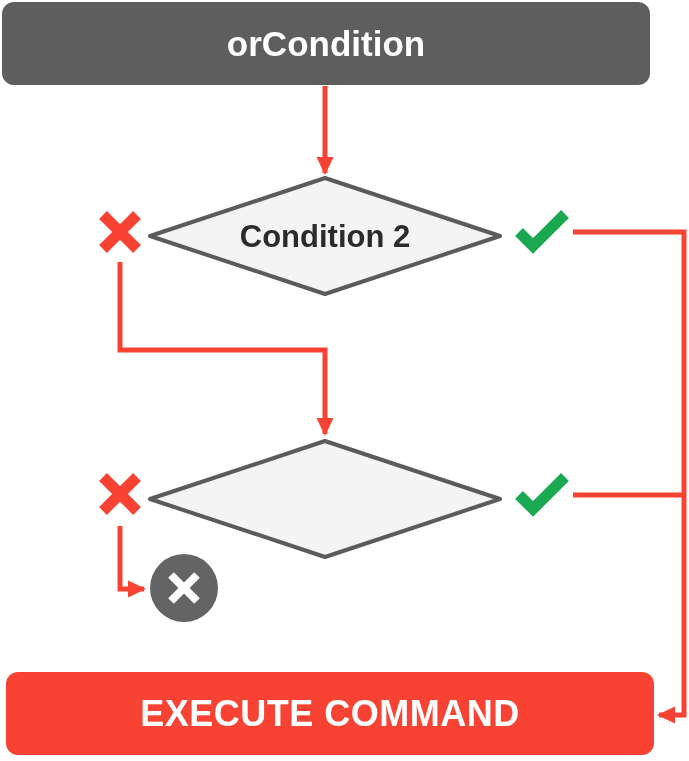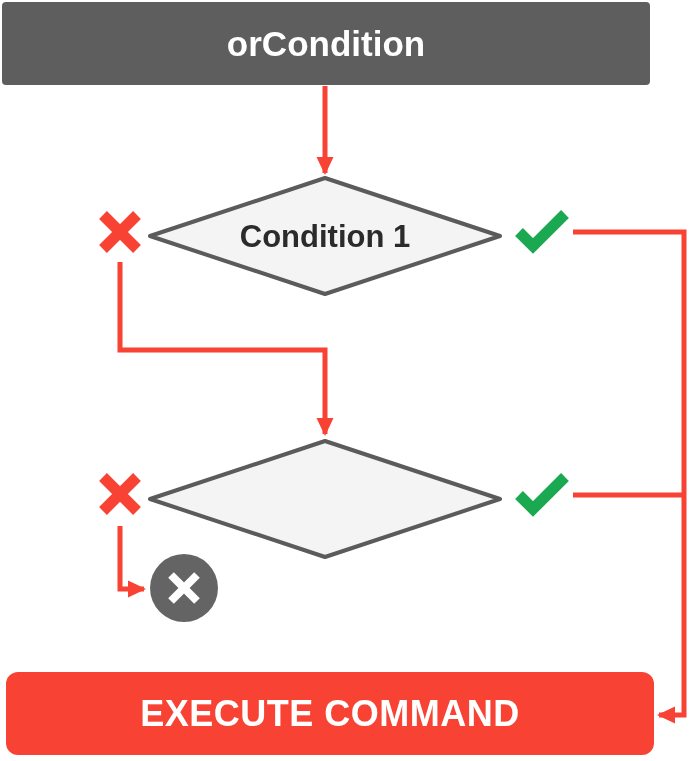--- a/index.html
+++ b/index.html
@@ -30,21 +30,21 @@
   .terminal-circle{fill:var(--terminal-gray);}
   .terminal-x line{stroke:#ffffff;stroke-width:8;stroke-linecap:butt;}
   .node{
     position:absolute;
     display:flex;align-items:center;justify-content:center;
     color:var(--node-text);font-weight:bold;
     box-sizing:border-box;
   }
   .start-node{
     left:2px;top:2px;width:648px;height:83px;
-    background:var(--node-gray);border-radius:4px;
+    background:var(--node-gray);border-radius:12px;
     font-size:35px;
   }
   .execute-node{
     left:6px;top:672px;width:648px;height:83px;
     background:var(--connector-red);border-radius:12px;
     font-size:36px;letter-spacing:0.5px;
   }
   .decision-label{
     position:absolute;left:175px;width:300px;
     text-align:center;
@@ -94,17 +94,17 @@
       <circle class="terminal-circle" cx="184" cy="588" r="34"></circle>
       <g class="terminal-x" transform="translate(184,588)">
         <line x1="-13" y1="-13" x2="13" y2="13"></line>
         <line x1="-13" y1="13" x2="13" y2="-13"></line>
       </g>
     </g>
   </svg>
 
   <div class="node start-node">orCondition</div>
 
-  <div class="decision-label c1">Condition 1</div>
+  <div class="decision-label c1">Condition 2</div>
 
   <div class="node execute-node">EXECUTE COMMAND</div>
 
 </div>
 
 </body></html>

